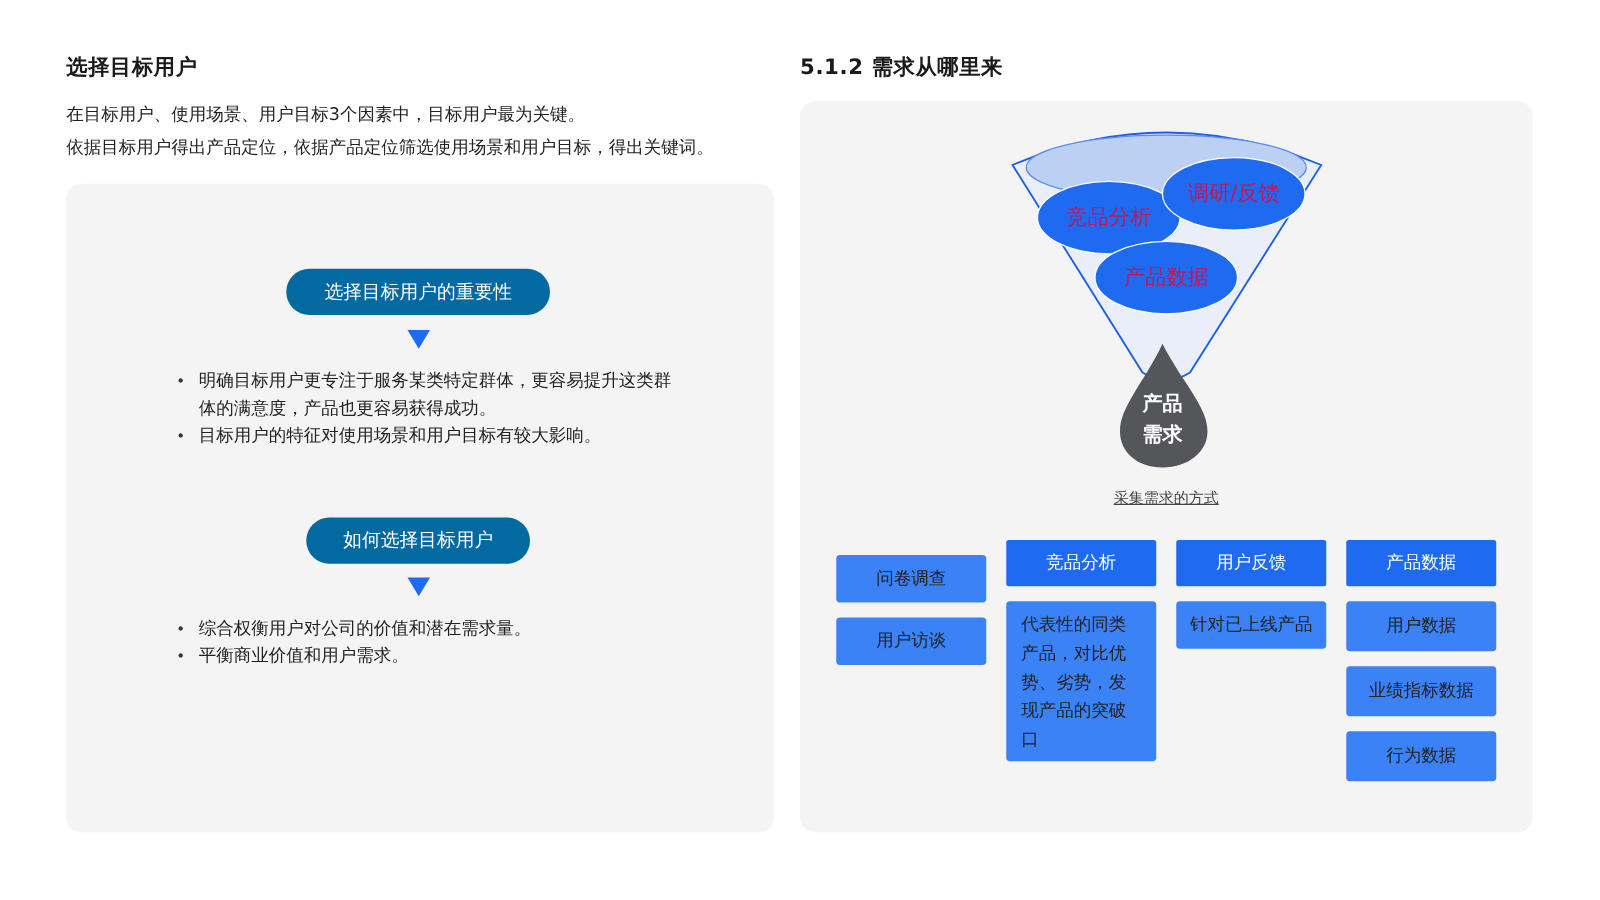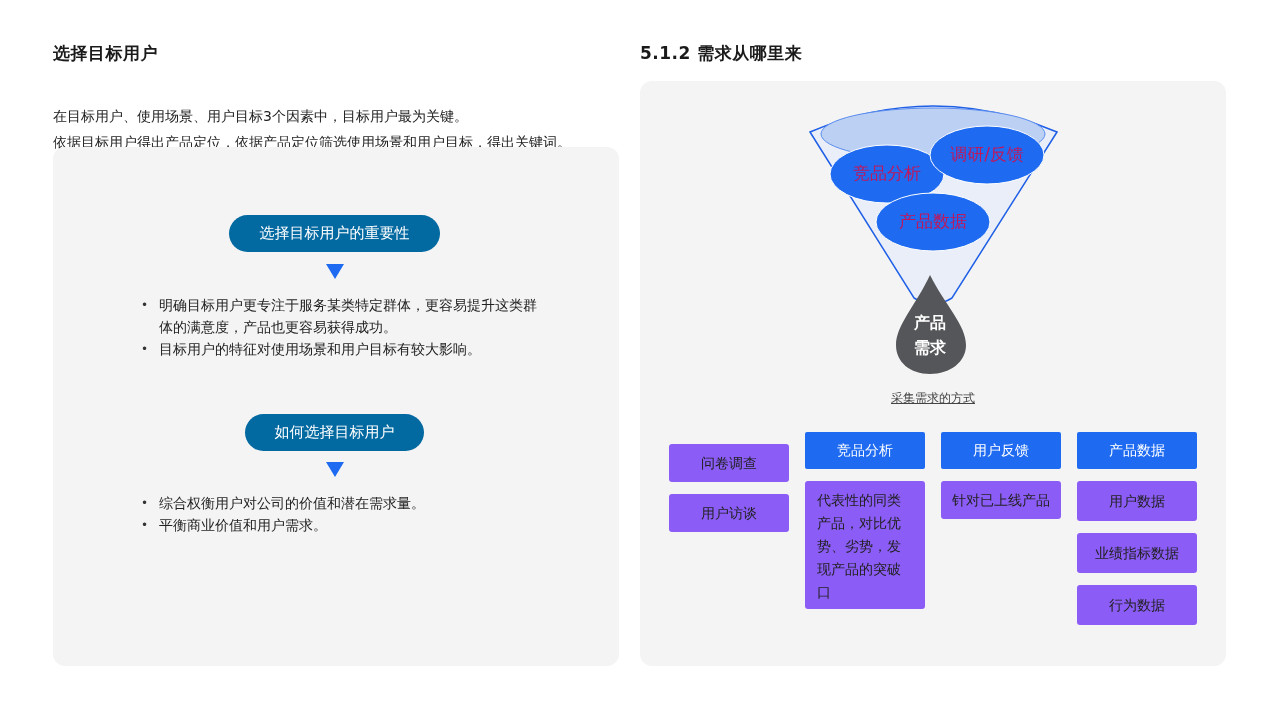--- a/index.html
+++ b/index.html
@@ -1,41 +1,41 @@
 <!DOCTYPE html>
 <html><head>
   <meta charset="utf-8">
   <style>
     * { box-sizing: border-box; margin: 0; padding: 0; }
     html, body { width: 1280px; height: 720px; background: #ffffff; overflow: hidden; }
     body { font-family: "DejaVu Sans", "Liberation Sans", sans-serif; color: #222; position: relative; }
 
     .h-title { position: absolute; font-size: 17px; font-weight: bold; color: #1a1a1a; letter-spacing: 0.5px; }
-    .intro { position: absolute; left: 53px; font-size: 14px; color: #222; line-height: 25px; margin-top: 24px; }
+    .intro { position: absolute; left: 53px; font-size: 14px; color: #222; line-height: 25px; }
 
     .panel { position: absolute; background: #f4f4f4; border-radius: 12px; }
     #left-panel { left: 53px; top: 147px; width: 566px; height: 519px; }
     #right-panel { left: 640px; top: 81px; width: 586px; height: 585px; }
 
     .pill { position: absolute; background: #0369a1; color: #fff; font-size: 15px; text-align: center;
             border-radius: 19px; height: 37px; line-height: 37px; }
     .tri { position: absolute; width: 0; height: 0; border-left: 9px solid transparent; border-right: 9px solid transparent;
            border-top: 15px solid #1e6bf2; }
     .bullets { position: absolute; font-size: 14px; color: #222; line-height: 22px; }
     .bullets li { list-style: none; position: relative; padding-left: 18px; }
     .bullets li::before { content: "•"; position: absolute; left: 0; top: 0; font-size: 12px; color: #333; }
 
     .funnel { position: absolute; left: 0; top: 0; }
     .ellipse-label { position: absolute; color: #be185d; font-size: 17px; text-align: center; }
     .drop-label { position: absolute; color: #fff; font-size: 16px; text-align: center; line-height: 25px; font-weight: bold; }
     .caption { position: absolute; font-size: 12px; color: #444; text-align: center; }
 
     .col { position: absolute; width: 120px; }
     .col-head { height: 37px; line-height: 37px; background: #1e6bf2; color: #fff; text-align: center; font-size: 14px; border-radius: 2px; }
-    .cell { background: #8b5cf6; color: #222; text-align: center; font-size: 14px; border-radius: 3px; margin-top: 12px; }
+    .cell { background: #3b82f6; color: #222; text-align: center; font-size: 14px; border-radius: 3px; margin-top: 12px; }
     .cell.short { height: 38px; line-height: 38px; }
     .cell.long { text-align: left; padding: 8px 12px; line-height: 23px; }
   </style>
 </head>
 <body>
 
 <div class="h-title" style="left:53px; top:42px;">选择目标用户</div>
 <div class="intro" style="top:80px;">在目标用户、使用场景、用户目标3个因素中，目标用户最为关键。</div>
 <div class="intro" style="top:106px;">依据目标用户得出产品定位，依据产品定位筛选使用场景和用户目标，得出关键词。</div>
 

